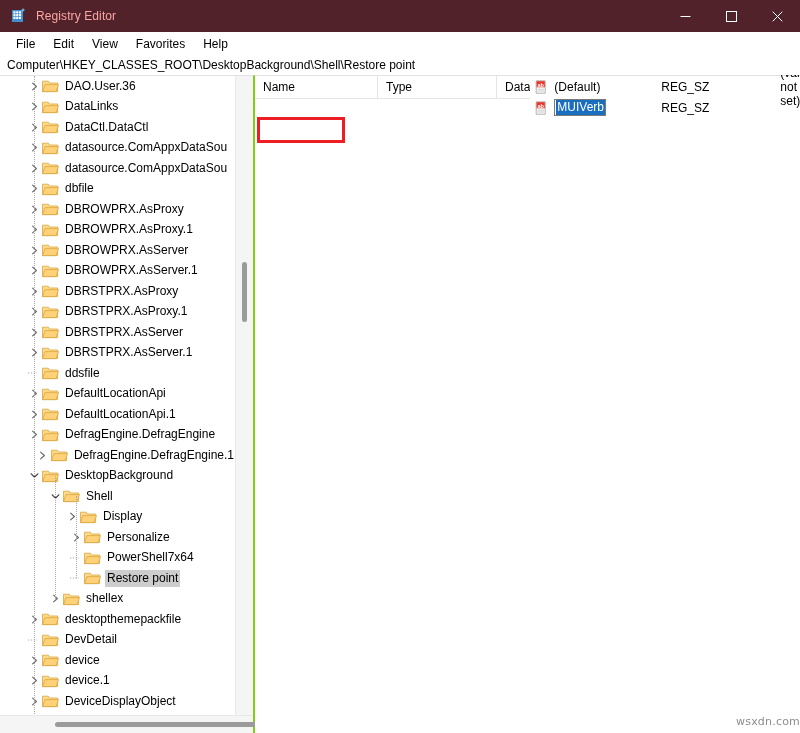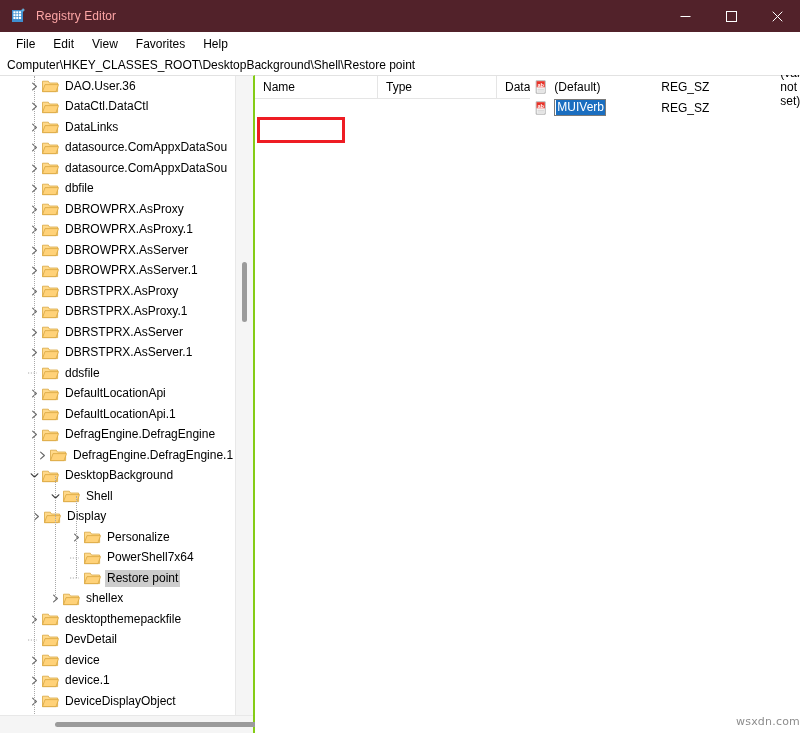--- a/index.html
+++ b/index.html
@@ -385,33 +385,33 @@
             <div class="tree-row" style="padding-left: 26px;">
               <span class="chev">
                 <svg width="9" height="9" viewBox="0 0 9 9">
                   <polyline points="2.6,1.2 6.4,4.5 2.6,7.8" fill="none" stroke="#646464" stroke-width="1.1" stroke-linecap="round" stroke-linejoin="round"></polyline>
                 </svg>
               </span>
               <span class="folder"><svg width="17" height="14" viewBox="0 0 17 14">
                   <path d="M0.5 2.2 L0.5 12.6 L15.6 12.6 L15.6 4.0 L7.5 4.0 L6.3 2.2 Z" fill="#ffd98a" stroke="#d9a740" stroke-width="0.8"></path>
                   <path d="M0.5 12.6 L3.0 5.6 L16.5 5.6 L14.0 12.6 Z" fill="#ffd279" stroke="#d9a740" stroke-width="0.8"></path>
                 </svg></span>
+              <span class="tree-label">DataLinks</span>
+            </div>
+            <div class="tree-row" style="padding-left: 26px;">
+              <span class="chev">
+                <svg width="9" height="9" viewBox="0 0 9 9">
+                  <polyline points="2.6,1.2 6.4,4.5 2.6,7.8" fill="none" stroke="#646464" stroke-width="1.1" stroke-linecap="round" stroke-linejoin="round"></polyline>
+                </svg>
+              </span>
+              <span class="folder"><svg width="17" height="14" viewBox="0 0 17 14">
+                  <path d="M0.5 2.2 L0.5 12.6 L15.6 12.6 L15.6 4.0 L7.5 4.0 L6.3 2.2 Z" fill="#ffd98a" stroke="#d9a740" stroke-width="0.8"></path>
+                  <path d="M0.5 12.6 L3.0 5.6 L16.5 5.6 L14.0 12.6 Z" fill="#ffd279" stroke="#d9a740" stroke-width="0.8"></path>
+                </svg></span>
               <span class="tree-label">DataCtl.DataCtl</span>
-            </div>
-            <div class="tree-row" style="padding-left: 26px;">
-              <span class="chev">
-                <svg width="9" height="9" viewBox="0 0 9 9">
-                  <polyline points="2.6,1.2 6.4,4.5 2.6,7.8" fill="none" stroke="#646464" stroke-width="1.1" stroke-linecap="round" stroke-linejoin="round"></polyline>
-                </svg>
-              </span>
-              <span class="folder"><svg width="17" height="14" viewBox="0 0 17 14">
-                  <path d="M0.5 2.2 L0.5 12.6 L15.6 12.6 L15.6 4.0 L7.5 4.0 L6.3 2.2 Z" fill="#ffd98a" stroke="#d9a740" stroke-width="0.8"></path>
-                  <path d="M0.5 12.6 L3.0 5.6 L16.5 5.6 L14.0 12.6 Z" fill="#ffd279" stroke="#d9a740" stroke-width="0.8"></path>
-                </svg></span>
-              <span class="tree-label">DataLinks</span>
             </div>
             <div class="tree-row" style="padding-left: 26px;">
               <span class="chev">
                 <svg width="9" height="9" viewBox="0 0 9 9">
                   <polyline points="2.6,1.2 6.4,4.5 2.6,7.8" fill="none" stroke="#646464" stroke-width="1.1" stroke-linecap="round" stroke-linejoin="round"></polyline>
                 </svg>
               </span>
               <span class="folder"><svg width="17" height="14" viewBox="0 0 17 14">
                   <path d="M0.5 2.2 L0.5 12.6 L15.6 12.6 L15.6 4.0 L7.5 4.0 L6.3 2.2 Z" fill="#ffd98a" stroke="#d9a740" stroke-width="0.8"></path>
                   <path d="M0.5 12.6 L3.0 5.6 L16.5 5.6 L14.0 12.6 Z" fill="#ffd279" stroke="#d9a740" stroke-width="0.8"></path>
@@ -579,21 +579,21 @@
                 <svg width="9" height="9" viewBox="0 0 9 9">
                   <polyline points="2.6,1.2 6.4,4.5 2.6,7.8" fill="none" stroke="#646464" stroke-width="1.1" stroke-linecap="round" stroke-linejoin="round"></polyline>
                 </svg>
               </span>
               <span class="folder"><svg width="17" height="14" viewBox="0 0 17 14">
                   <path d="M0.5 2.2 L0.5 12.6 L15.6 12.6 L15.6 4.0 L7.5 4.0 L6.3 2.2 Z" fill="#ffd98a" stroke="#d9a740" stroke-width="0.8"></path>
                   <path d="M0.5 12.6 L3.0 5.6 L16.5 5.6 L14.0 12.6 Z" fill="#ffd279" stroke="#d9a740" stroke-width="0.8"></path>
                 </svg></span>
               <span class="tree-label">DefragEngine.DefragEngine</span>
             </div>
-            <div class="tree-row" style="padding-left: 34px;">
+            <div class="tree-row" style="padding-left: 18px; justify-content: flex-end;">
               <span class="chev">
                 <svg width="9" height="9" viewBox="0 0 9 9">
                   <polyline points="2.6,1.2 6.4,4.5 2.6,7.8" fill="none" stroke="#646464" stroke-width="1.1" stroke-linecap="round" stroke-linejoin="round"></polyline>
                 </svg>
               </span>
               <span class="folder"><svg width="17" height="14" viewBox="0 0 17 14">
                   <path d="M0.5 2.2 L0.5 12.6 L15.6 12.6 L15.6 4.0 L7.5 4.0 L6.3 2.2 Z" fill="#ffd98a" stroke="#d9a740" stroke-width="0.8"></path>
                   <path d="M0.5 12.6 L3.0 5.6 L16.5 5.6 L14.0 12.6 Z" fill="#ffd279" stroke="#d9a740" stroke-width="0.8"></path>
                 </svg></span>
               <span class="tree-label">DefragEngine.DefragEngine.1</span>
@@ -615,21 +615,21 @@
                 <svg width="9" height="9" viewBox="0 0 9 9">
                   <polyline points="1.2,2.8 4.5,6.2 7.8,2.8" fill="none" stroke="#3c3c3c" stroke-width="1.2" stroke-linecap="round" stroke-linejoin="round"></polyline>
                 </svg>
               </span>
               <span class="folder"><svg width="17" height="14" viewBox="0 0 17 14">
                   <path d="M0.5 2.2 L0.5 12.6 L15.6 12.6 L15.6 4.0 L7.5 4.0 L6.3 2.2 Z" fill="#ffd98a" stroke="#d9a740" stroke-width="0.8"></path>
                   <path d="M0.5 12.6 L3.0 5.6 L16.5 5.6 L14.0 12.6 Z" fill="#ffd279" stroke="#d9a740" stroke-width="0.8"></path>
                 </svg></span>
               <span class="tree-label">Shell</span>
             </div>
-            <div class="tree-row" style="padding-left: 28px;">
+            <div class="tree-row" style="padding-left: 64px;">
               <span class="chev">
                 <svg width="9" height="9" viewBox="0 0 9 9">
                   <polyline points="2.6,1.2 6.4,4.5 2.6,7.8" fill="none" stroke="#646464" stroke-width="1.1" stroke-linecap="round" stroke-linejoin="round"></polyline>
                 </svg>
               </span>
               <span class="folder"><svg width="17" height="14" viewBox="0 0 17 14">
                   <path d="M0.5 2.2 L0.5 12.6 L15.6 12.6 L15.6 4.0 L7.5 4.0 L6.3 2.2 Z" fill="#ffd98a" stroke="#d9a740" stroke-width="0.8"></path>
                   <path d="M0.5 12.6 L3.0 5.6 L16.5 5.6 L14.0 12.6 Z" fill="#ffd279" stroke="#d9a740" stroke-width="0.8"></path>
                 </svg></span>
               <span class="tree-label">Display</span>

